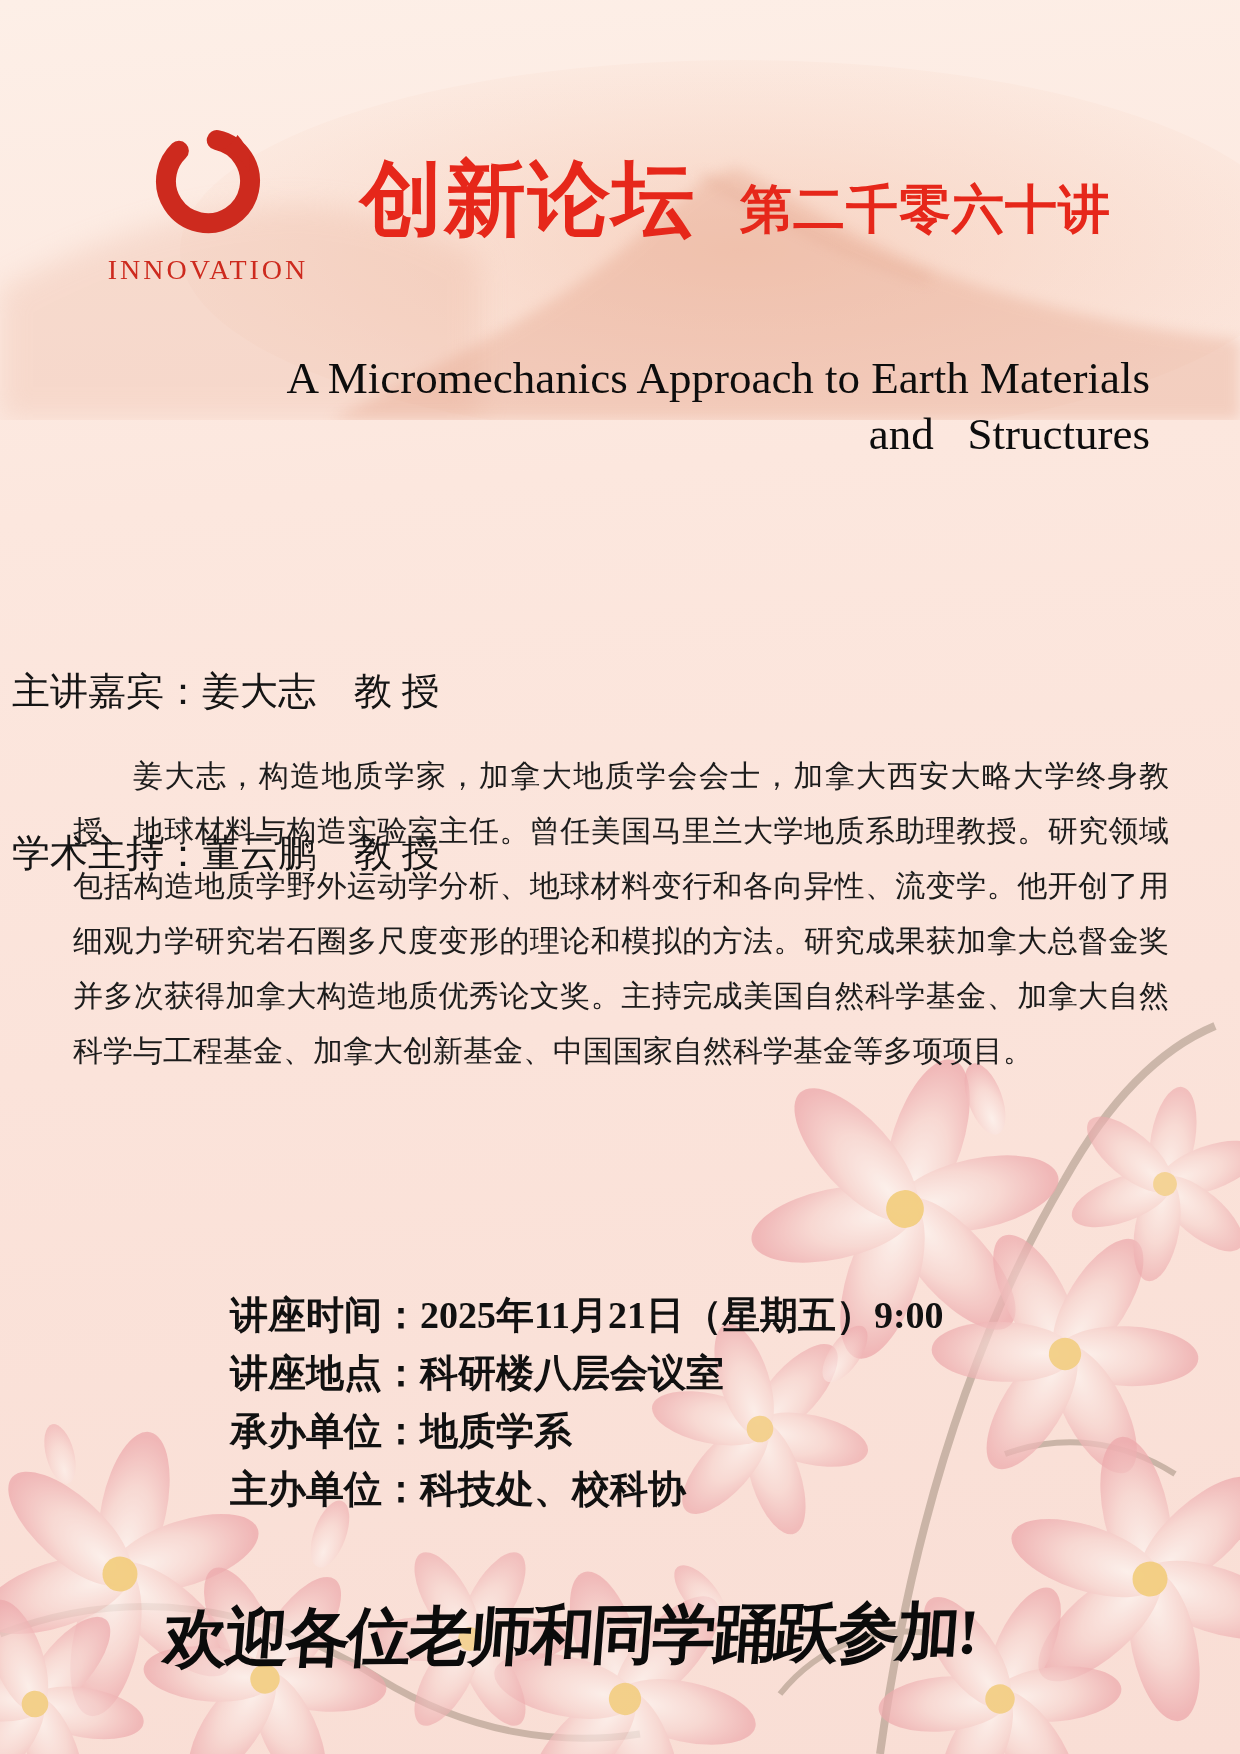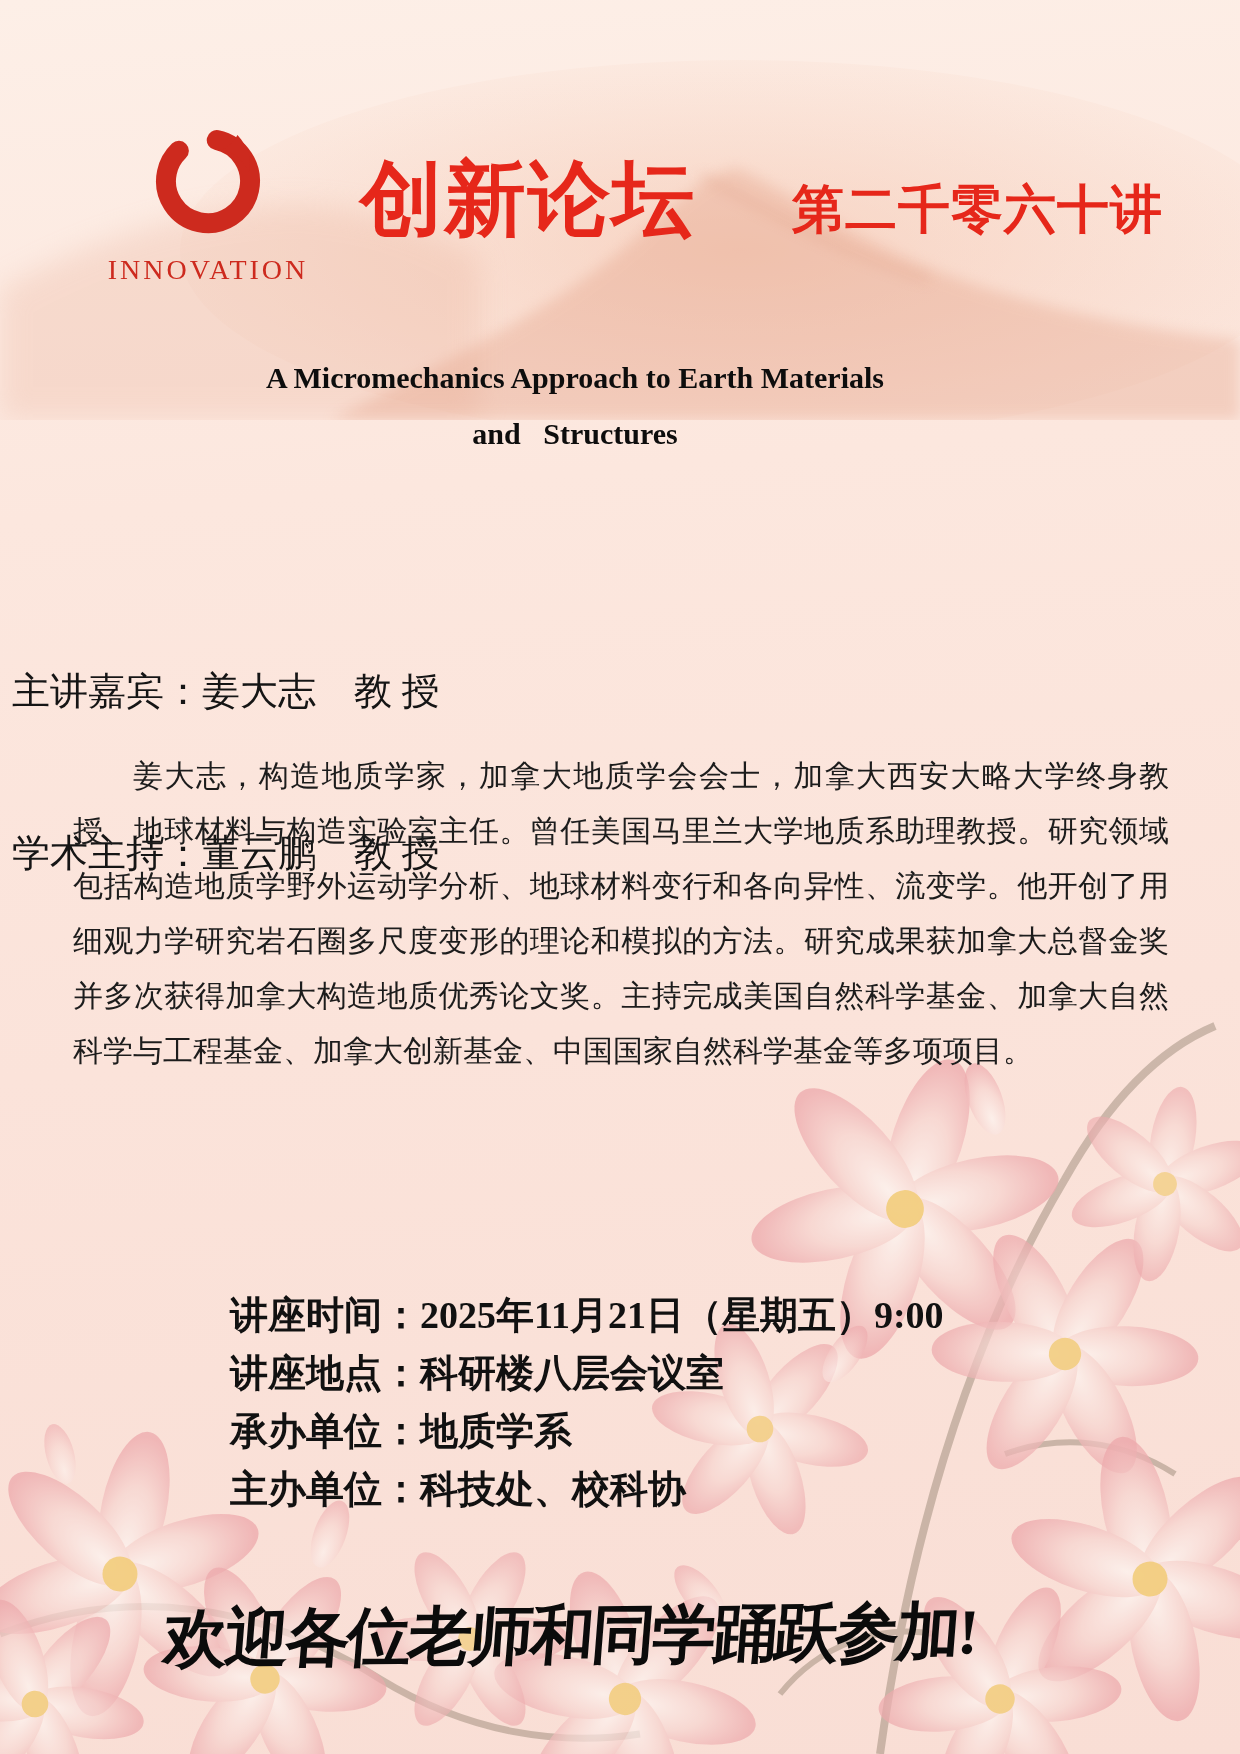--- a/index.html
+++ b/index.html
@@ -30,29 +30,29 @@
     display:flex;align-items:baseline;white-space:nowrap;
   }
   .forum-title{
     font-family:"Liberation Sans", sans-serif;
     font-weight:900;font-size:82px;line-height:1;
     color:#e6271a;letter-spacing:2px;margin-left:12px;
   }
   .lecture-number{
     font-family:"Liberation Sans", sans-serif;
     font-weight:900;font-size:52px;line-height:1;
-    color:#e6271a;margin-left:96px;letter-spacing:1px;
+    color:#e6271a;margin-left:44px;letter-spacing:1px;
   }
 
   
   .en-title{
     position:absolute;left:0;right:90px;top:350px;z-index:2;
-    margin:0;text-align:center;
+    margin:0;text-align:right;
     font-family:"Liberation Serif", serif;
-    font-weight:bold;font-size:30px;line-height:56px;color:#0d0d0d;
+    font-weight:normal;font-size:45px;line-height:56px;color:#0d0d0d;
   }
   .en-title .pre{white-space:pre;}
 
   
   .speakers{
     position:absolute;left:12px;right:84px;top:556px;z-index:2;
     font-size:38px;line-height:54px;
     color:#151515;white-space:pre;
   }
 

